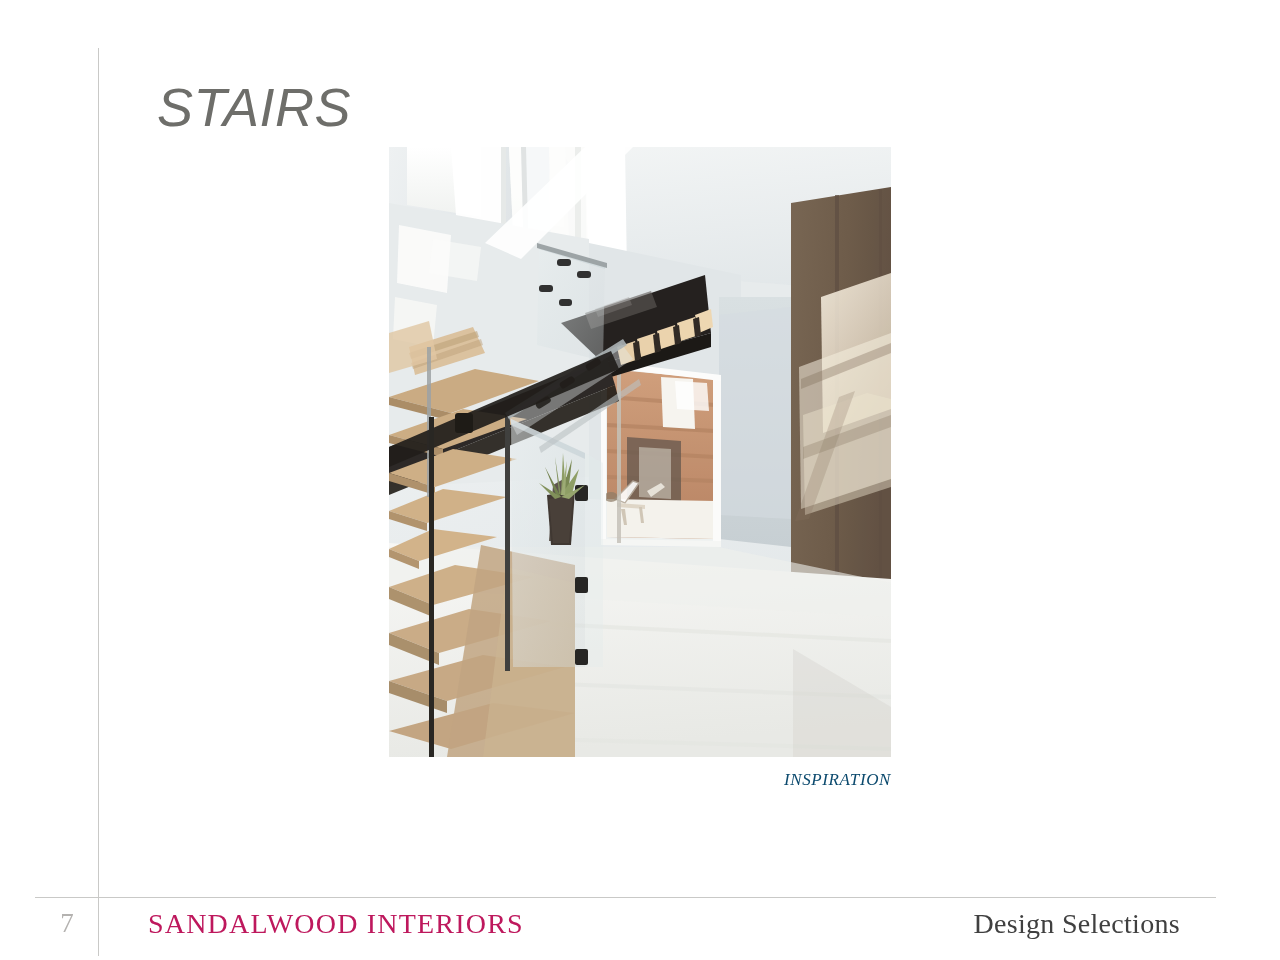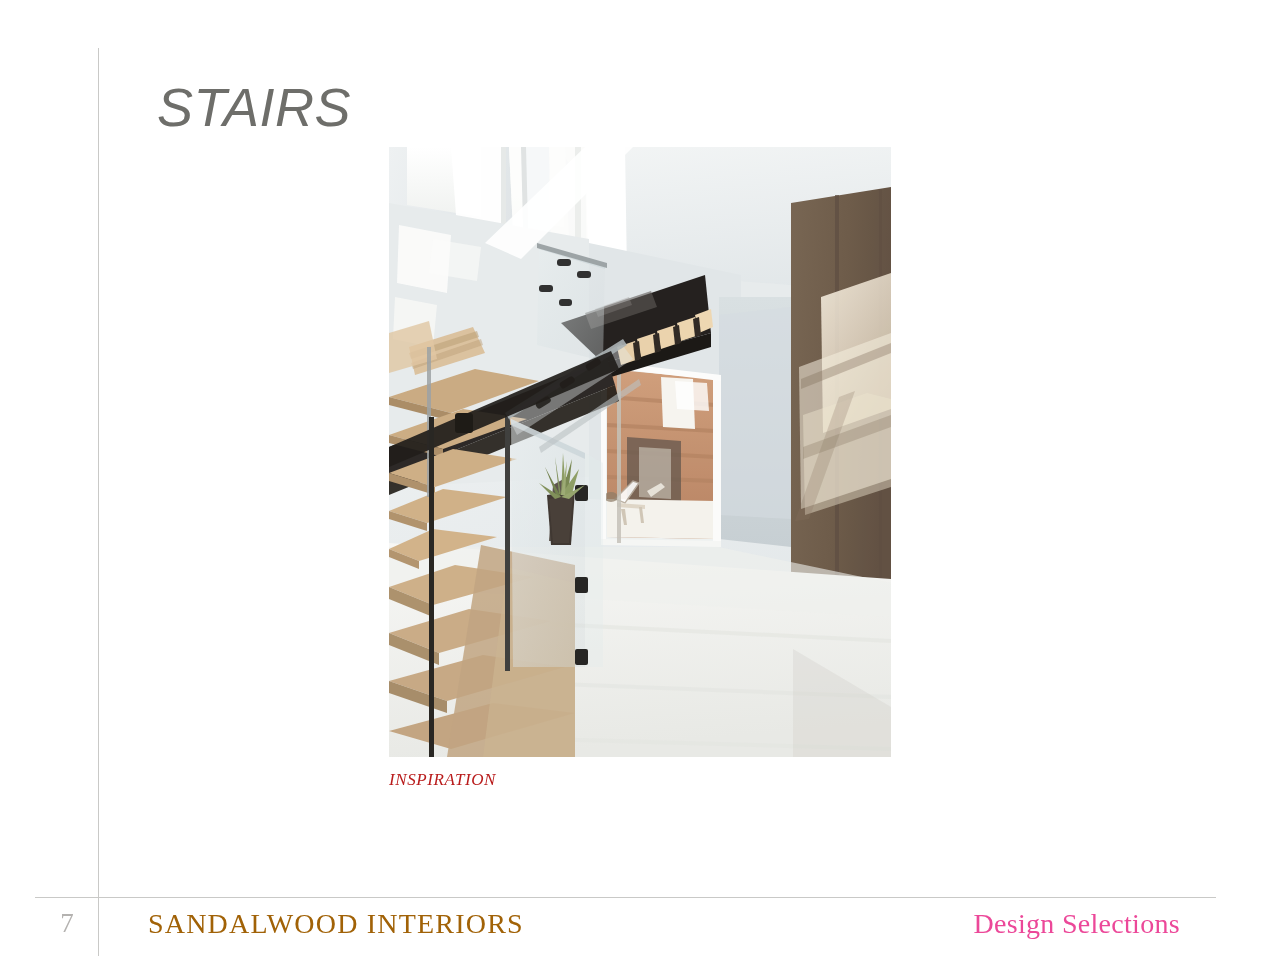--- a/index.html
+++ b/index.html
@@ -59,26 +59,26 @@
     background: #e9ecec;
   }
   #photo-frame svg { display: block; width: 502px; height: 610px; }
 
   
   #caption {
     position: absolute;
     left: 389px;
     top: 770px;
     width: 502px;
-    text-align: left;
+    text-align: right;
     font-family: "Liberation Serif", serif;
     font-style: italic;
     font-size: 17px;
     letter-spacing: 0.6px;
-    color: #b91c1c;
+    color: #0c4a6e;
   }
 
   
   #hrule {
     position: absolute;
     left: 35px;
     top: 897px;
     width: 1181px;
     height: 1px;
     background: #c9c9c7;
@@ -93,31 +93,31 @@
     font-size: 27px;
     color: #b4b2b0;
   }
   #footer-left {
     position: absolute;
     left: 148px;
     top: 908px;
     font-family: "Liberation Serif", serif;
     font-size: 28px;
     letter-spacing: 1.2px;
-    color: #a16207;
+    color: #be185d;
     white-space: nowrap;
   }
   #footer-right {
     position: absolute;
     right: 100px;
     top: 908px;
     font-family: "Liberation Serif", serif;
     font-size: 28px;
     letter-spacing: 0.3px;
-    color: #ec4899;
+    color: #404040;
     white-space: nowrap;
   }
 </style>
 </head>
 <body>
 
 <div id="slide">
 
   <div id="vrule"></div>
 

